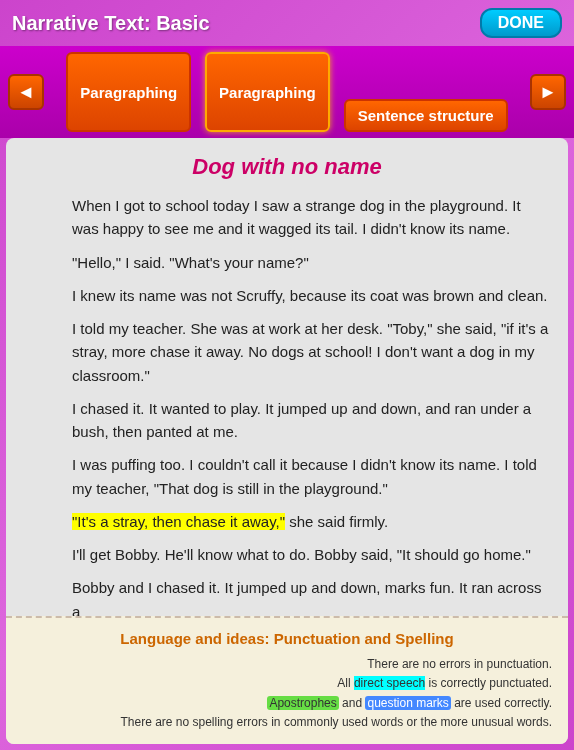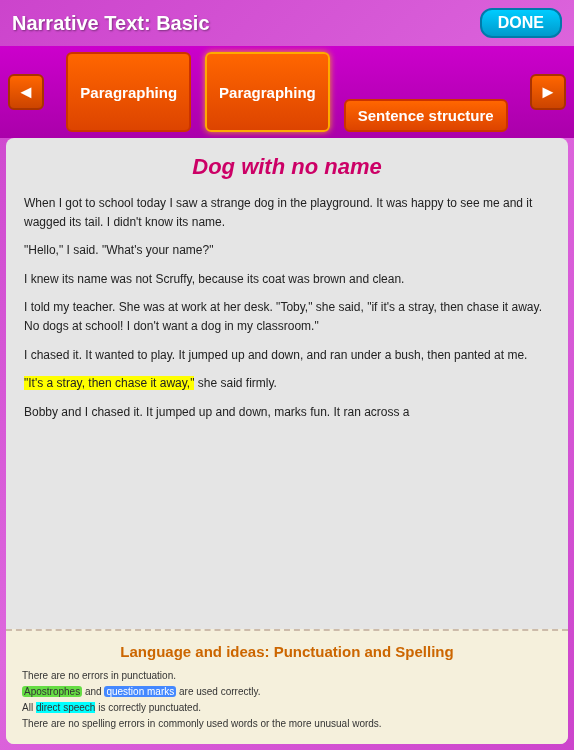--- a/index.html
+++ b/index.html
@@ -125,23 +125,24 @@
     .story-title {
       text-align: center;
       color: #cc0066;
       font-size: 22px;
       font-weight: bold;
       margin-bottom: 14px;
       font-style: italic;
     }
 
     .story-text {
-      font-size: 12px;
+      font-size: 15px;
       line-height: 1.55;
       color: #222;
+      margin-left: 48px;
     }
 
     .story-text p {
       margin-bottom: 10px;
     }
 
     .highlight-yellow {
       background-color: #ffff00;
     }
 
@@ -158,24 +159,24 @@
 
     .bottom-panel-title {
       text-align: center;
       color: #cc6600;
       font-size: 15px;
       font-weight: bold;
       margin-bottom: 8px;
     }
 
     .bottom-panel-text {
-      font-size: 10px;
+      font-size: 12px;
       color: #333;
       line-height: 1.6;
-      text-align: left;
+      text-align: right;
     }
 
     .hl-green {
       background-color: #66dd44;
       padding: 0 2px;
       border-radius: 3px;
     }
 
     .hl-blue {
       background-color: #4488ff;
@@ -209,32 +210,34 @@
     <div class="nav-arrow">►</div>
   </div>
 
   <div class="main-content">
     <div class="story-area">
       <div class="story-title">Dog with no name</div>
       <div class="story-text">
         <p>When I got to school today I saw a strange dog in the playground. It was happy to see me and it wagged its tail. I didn't know its name.</p>
         <p>"Hello," I said. "What's your name?"</p>
         <p>I knew its name was not Scruffy, because its coat was brown and clean.</p>
-        <p>I told my teacher. She was at work at her desk. "Toby," she said, "if it's a stray, then chase it away. No dogs at school! I don't want a dog in my classroom."</p>
+        <p>I told my teacher. She was at work at her desk. "Toby," she said, "if it's a stray, more chase it away. No dogs at school! I don't want a dog in my classroom."</p>
         <p>I chased it. It wanted to play. It jumped up and down, and ran under a bush, then panted at me.</p>
+        <p>I was puffing too. I couldn't call it because I didn't know its name. I told my teacher, "That dog is still in the playground."</p>
         <p><span class="highlight-yellow">"It's a stray, then chase it away,"</span> she said firmly.</p>
+        <p>I'll get Bobby. He'll know what to do. Bobby said, "It should go home."</p>
         <p>Bobby and I chased it. It jumped up and down, marks fun. It ran across a</p>
       </div>
     </div>
 
     <div class="bottom-panel">
       <div class="bottom-panel-title">Language and ideas: Punctuation and Spelling</div>
       <div class="bottom-panel-text">
         <div>There are no errors in punctuation.</div>
+        <div>All <span class="highlight-cyan">direct speech</span> is correctly punctuated.</div>
         <div><span class="hl-green">Apostrophes</span> and <span class="hl-blue">question marks</span> are used correctly.</div>
-        <div>All <span class="highlight-cyan">direct speech</span> is correctly punctuated.</div>
         <div>There are no spelling errors in commonly used words or the more unusual words.</div>
       </div>
     </div>
   </div>
 
   <div class="footer-space"></div>
 </div>
 
 </body></html>

